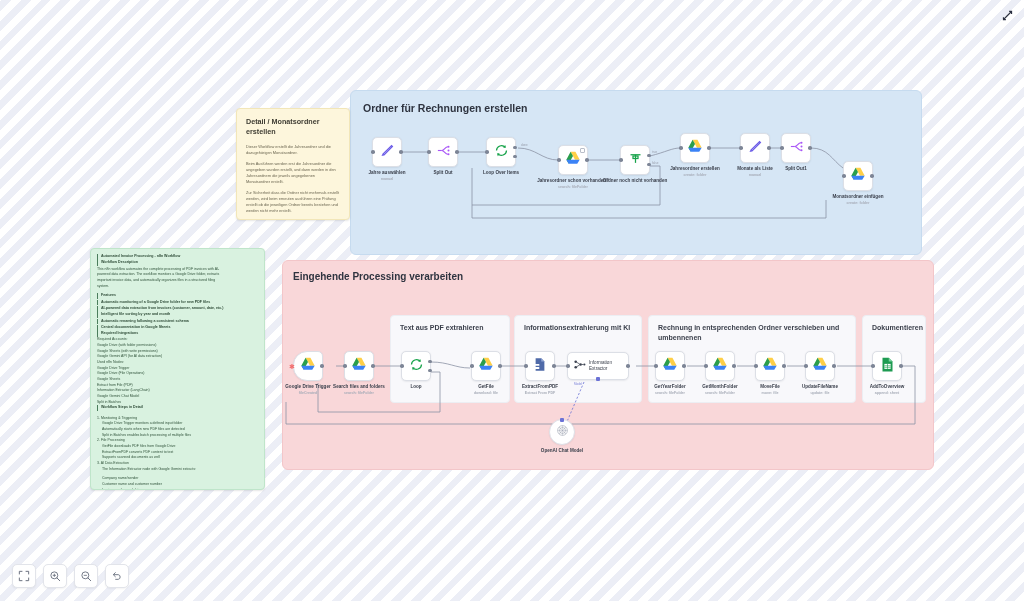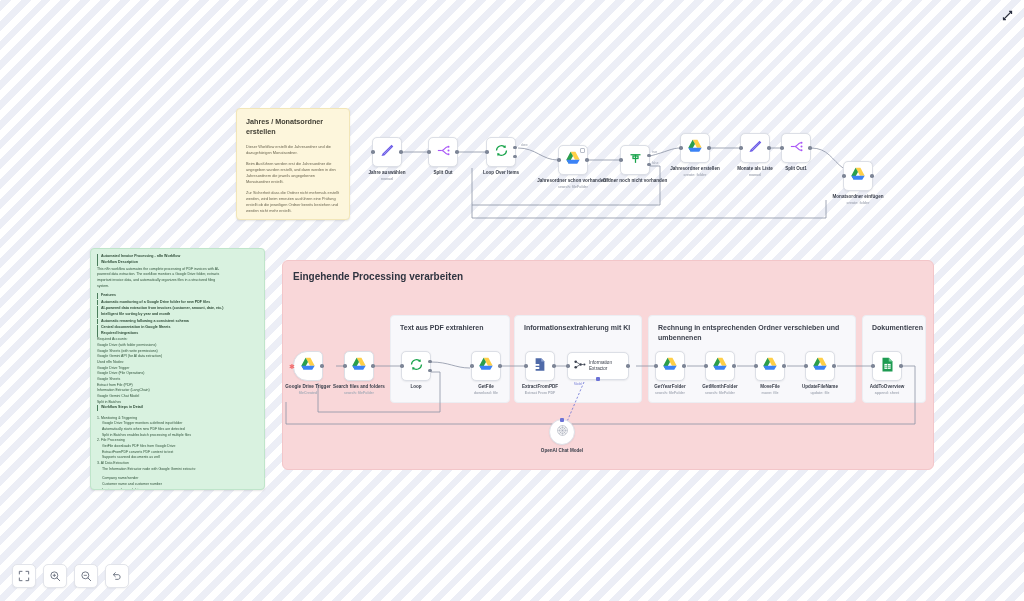--- a/index.html
+++ b/index.html
@@ -166,20 +166,23 @@
 <div id="canvas">
 
   <div class="expand-btn">
     <svg width="13" height="13" viewBox="0 0 16 16">
       <path d="M10 3 L13 3 L13 6" fill="none" stroke="#2b3040" stroke-width="1.4"></path>
       <path d="M6 13 L3 13 L3 10" fill="none" stroke="#2b3040" stroke-width="1.4"></path>
       <path d="M12.6 3.4 L3.4 12.6" stroke="#2b3040" stroke-width="1.4"></path>
     </svg>
   </div>
 
+  <div class="section sec-blue">
+    <div class="sec-title">Ordner für Rechnungen erstellen</div>
+  </div>
 
   <div class="section sec-pink">
     <div class="sec-title">Eingehende Processing verarbeiten</div>
   </div>
 
   <div class="subpanel" style="left:390px; top:315px; width:120px; height:88px;">
     <div class="sp-title">Text aus PDF extrahieren</div>
   </div>
   <div class="subpanel" style="left:514px; top:315px; width:128px; height:88px;">
     <div class="sp-title">Informationsextrahierung mit KI</div>
@@ -550,21 +553,21 @@
         <path d="M12 3 V21 M3 12 H21 M5.6 5.6 L18.4 18.4 M18.4 5.6 L5.6 18.4" stroke="#9aa0ae" stroke-width=".7"></path>
       </svg>
     </span>
     <span class="port tnode"></span>
     <div class="nlabel">
       OpenAI Chat Model<div class="nsub"></div>
     </div>
   </div>
 
   <div class="sticky sticky-yellow">
-    <div class="st-title">Jahres / Monatsordner erstellen</div>
+    <div class="st-title">Detail / Monatsordner erstellen</div>
     <p>Dieser Workflow erstellt die Jahresordner und die dazugehörigen Monatsordner.</p>
     <p>Beim Ausführen werden erst die Jahresordner die angegeben wurden erstellt, und dann werden in den Jahresordnern die jeweils angegebenen Monatsordner erstellt.</p>
     <p>Zur Sicherheit dass die Ordner nicht mehrmals erstellt werden, wird beim erneuten ausführen eine Prüfung erstellt ob die jeweiligen Ordner bereits bestehen und werden nicht mehr erstellt.</p>
   </div>
 
   <div class="sticky sticky-green" id="green-note">
       <div class="hl">Automated Invoice Processing - n8n Workflow</div>
       <div class="hl">Workflow Description</div>
       <div class="ln">This n8n workflow automates the complete processing of PDF invoices with AI-</div>
       <div class="ln">powered data extraction. The workflow monitors a Google Drive folder, extracts</div>

